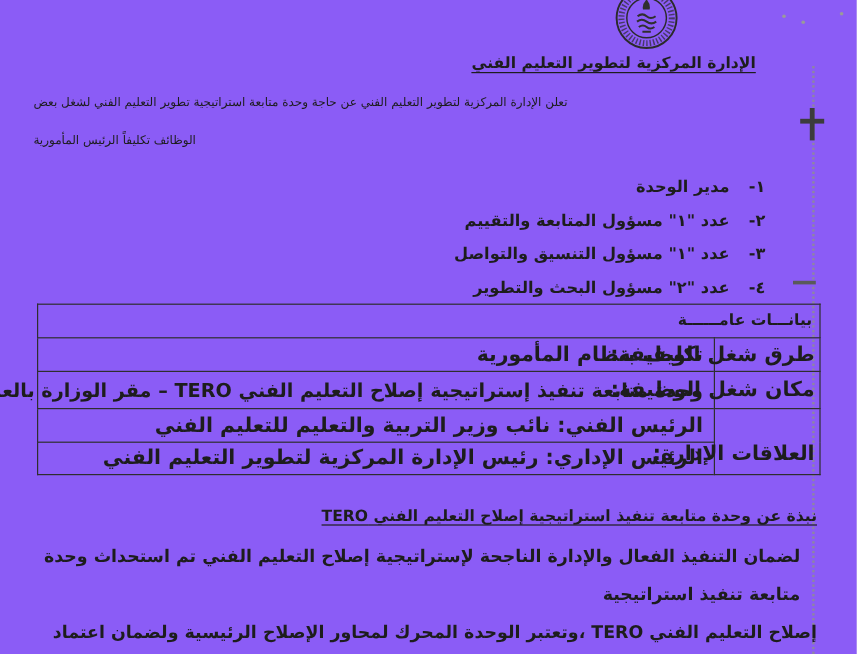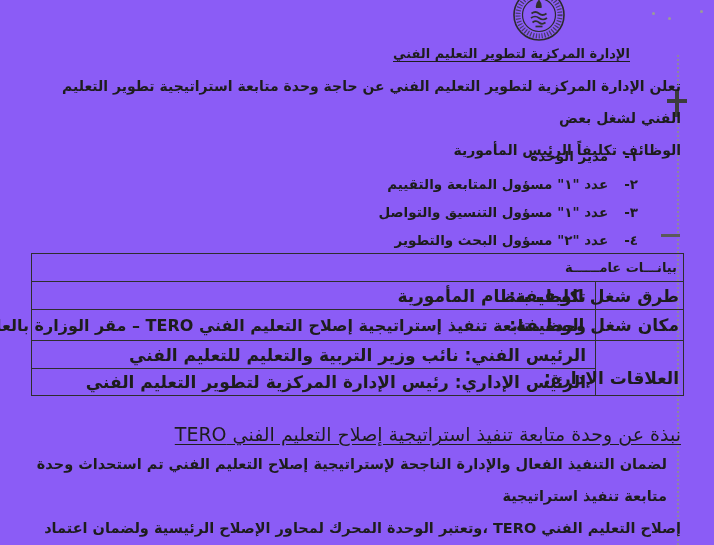--- a/index.html
+++ b/index.html
@@ -27,22 +27,22 @@
   
   .dept-title{
     position:absolute;top:46px;right:84px;
     font-size:13px;font-weight:bold;
     text-decoration:underline;text-underline-offset:3px;
     white-space:nowrap;
   }
   
   .announcement{
     position:absolute;top:70px;right:33px;left:28px;
-    font-size:14px;font-weight:bold;line-height:32px;
-    text-align:right;
+    font-size:10px;font-weight:normal;line-height:32px;
+    text-align:left;
   }
   
   .positions{position:absolute;top:142px;right:76px;font-size:13.5px;font-weight:bold;line-height:28px;}
   .pos-item{white-space:nowrap;}
   .pos-num{display:inline-block;margin-left:16px;}
   
   .gtable{
     position:absolute;top:253px;left:31px;width:653px;
     border-collapse:collapse;font-weight:bold;
     table-layout:fixed;
@@ -53,21 +53,21 @@
   .gtable .r2{height:31px;}
   .gtable .r3a{height:28px;}
   .gtable .r3b{height:27px;}
   .gtable .lbl{white-space:nowrap;padding-right:4px;padding-left:2px;}
   .gtable .lbl-bottom{vertical-align:bottom;padding-bottom:7px;}
   .gtable .val{text-align:right;padding-right:9px;}
   .gtable .val-long{font-size:16px;white-space:nowrap;}
   
   .about-heading{
     position:absolute;top:423px;right:33px;
-    font-size:19px;font-weight:normal;
+    font-size:13px;font-weight:bold;
     text-decoration:underline;text-underline-offset:3px;
     white-space:nowrap;
   }
   .about-para{
     position:absolute;top:448px;right:33px;left:28px;
     font-size:14.5px;font-weight:bold;line-height:32px;
     text-align:right;
   }
   .about-para .indent{padding-right:14px;}
 </style>

